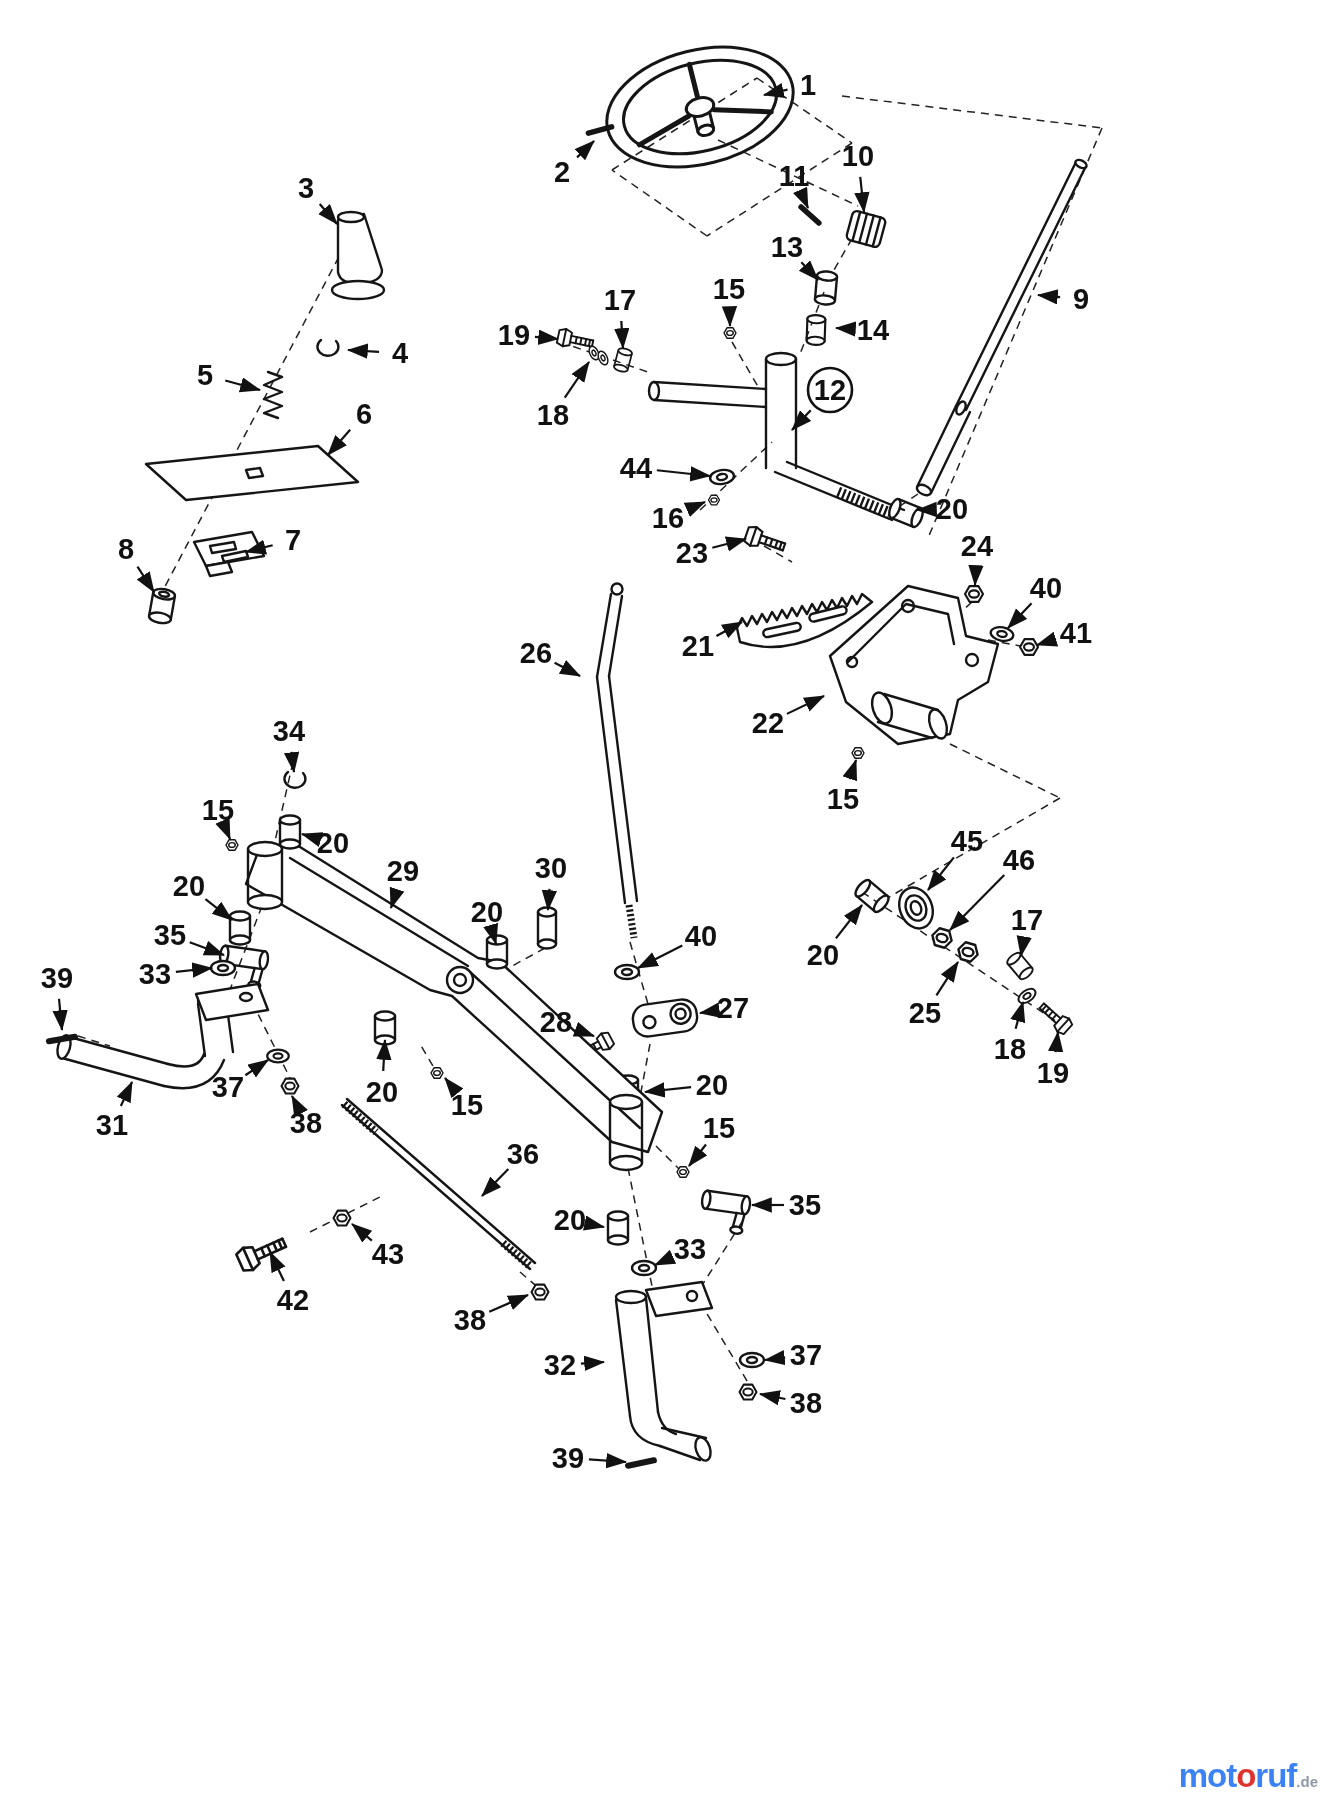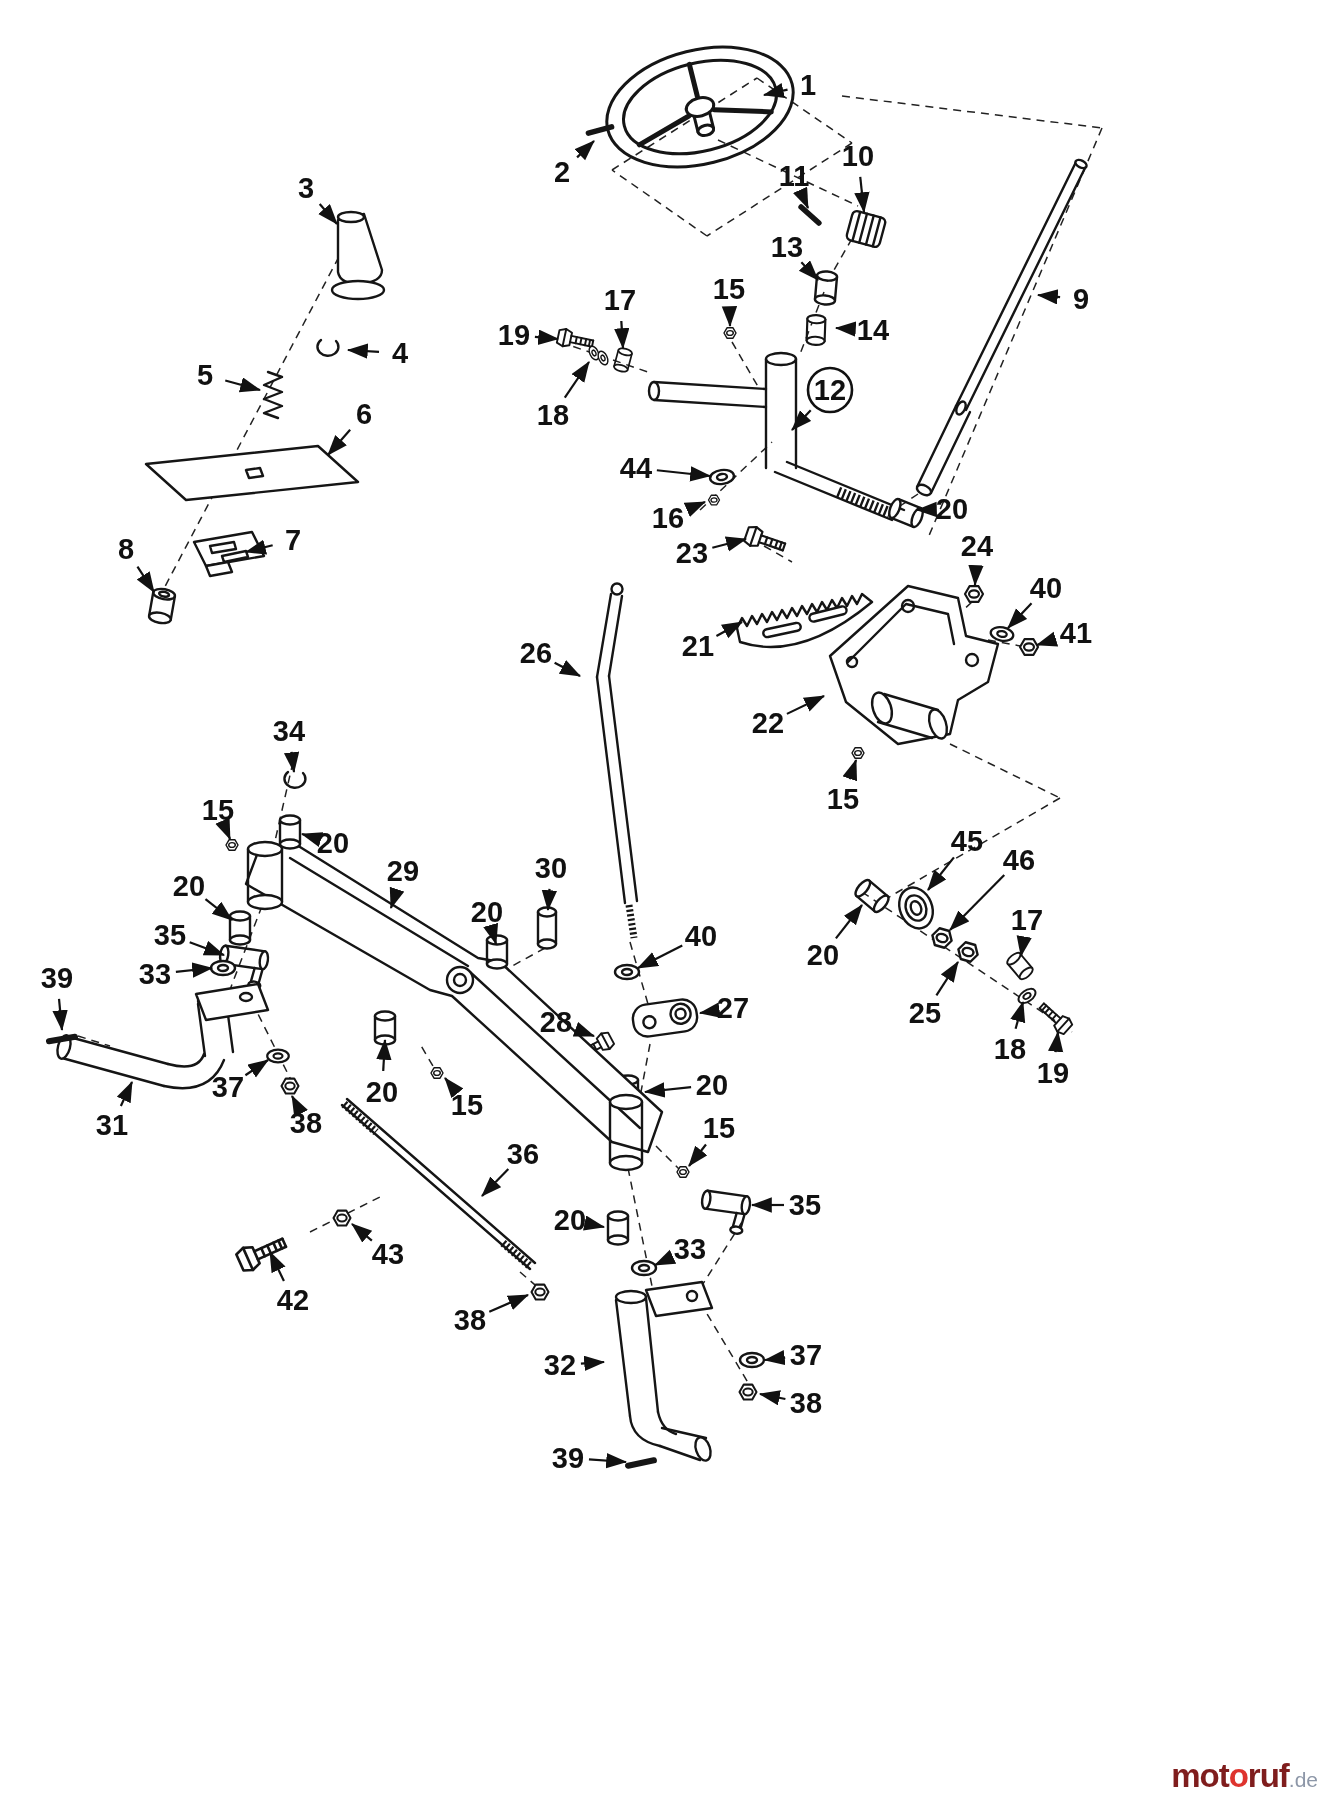--- a/index.html
+++ b/index.html
@@ -5,23 +5,23 @@
   html,body{margin:0;padding:0;background:#ffffff;}
   .stage{position:relative;width:1328px;height:1800px;background:#ffffff;overflow:hidden;
          font-family:"Liberation Sans",sans-serif;}
   svg.diagram{position:absolute;left:0;top:0;}
   .callout-text{font-family:"Liberation Sans",sans-serif;font-weight:bold;font-size:29px;
                 fill:#111;text-anchor:middle;dominant-baseline:central;}
   .callout-arrow{stroke:#111;stroke-width:2.2;fill:none;}
   .callout-circle{fill:none;stroke:#111;stroke-width:2.6;}
   .watermark{position:absolute;right:10px;bottom:8px;font-weight:bold;font-size:33px;
              letter-spacing:-1px;line-height:1;user-select:none;}
-  .wm-blue{color:#7f1d1d;}
+  .wm-blue{color:#3b82f6;}
   .wm-red{color:#de342e;}
-  .wm-suffix{color:#8d97a8;font-size:21px;font-weight:normal;letter-spacing:0;}
+  .wm-suffix{color:#8d97a8;font-size:15px;font-weight:bold;letter-spacing:0;}
 </style>
 </head>
 <body>
 
 <div class="stage">
 
 <svg id="diagram-svg" class="diagram" width="1328" height="1800" viewBox="0 0 1328 1800">
   <defs>
     <marker id="arrowhead" markerWidth="10" markerHeight="8" refX="9" refY="3.5" orient="auto">
       <polygon points="0,0 9.5,3.5 0,7" fill="#111"></polygon>

